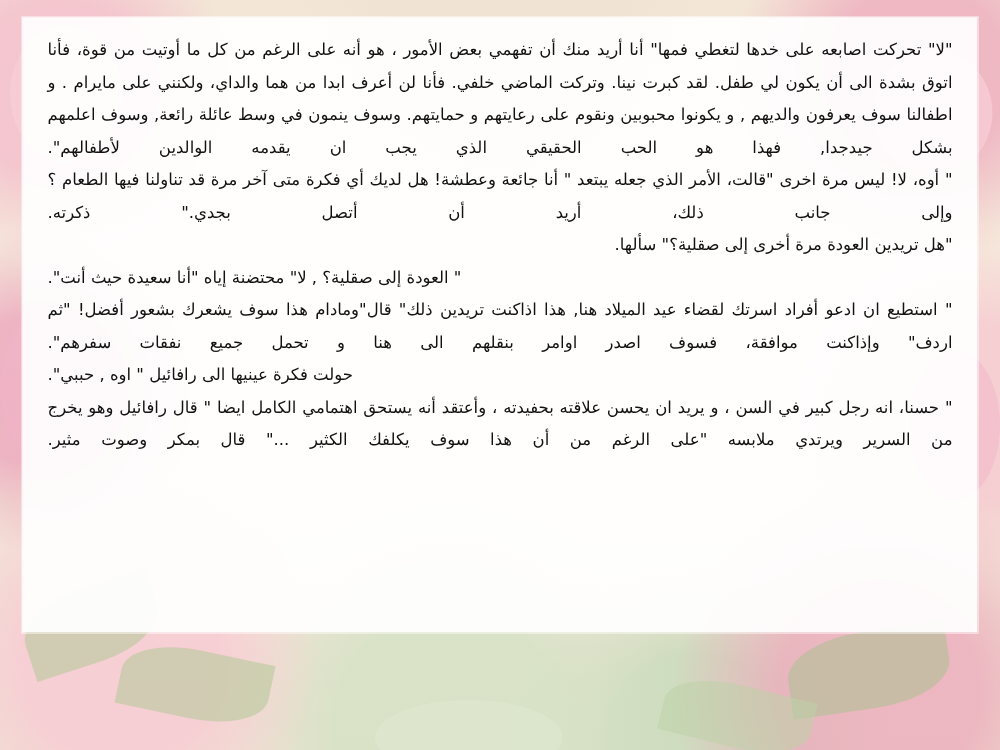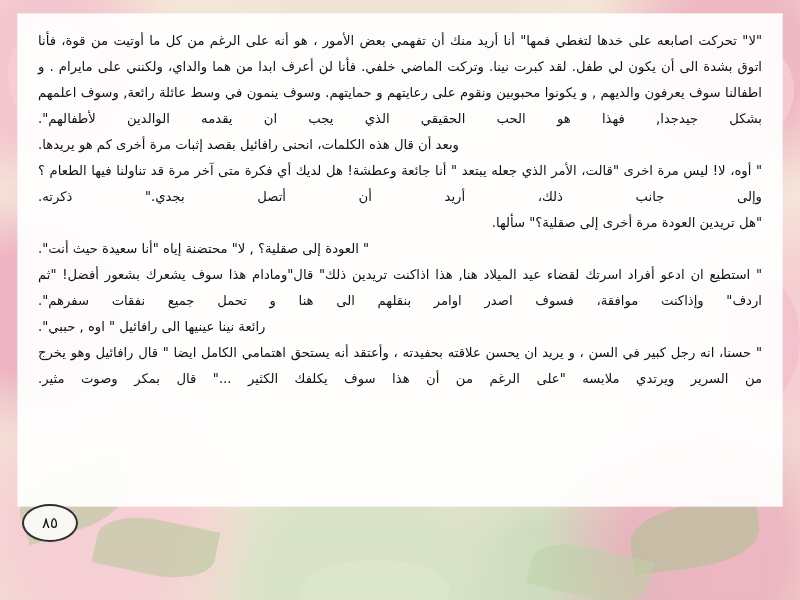--- a/index.html
+++ b/index.html
@@ -118,24 +118,22 @@
   <div class="petal p4"></div>
   <div class="petal p5"></div>
   <div class="leaf l1"></div>
   <div class="leaf l2"></div>
   <div class="leaf l3"></div>
   <div class="leaf l4"></div>
 
   <div class="sheet">
     <div class="text-body">
       <p class="para">"لا" تحركت اصابعه على خدها لتغطي فمها" أنا أريد منك أن تفهمي بعض الأمور ، هو أنه على الرغم من كل ما أوتيت من قوة، فأنا اتوق بشدة الى أن يكون لي طفل. لقد كبرت نينا. وتركت الماضي خلفي. فأنا لن أعرف ابدا من هما والداي، ولكنني على مايرام . و اطفالنا سوف يعرفون والديهم , و يكونوا محبوبين ونقوم على رعايتهم و حمايتهم. وسوف ينمون في وسط عائلة رائعة, وسوف اعلمهم بشكل جيدجدا, فهذا هو الحب الحقيقي الذي يجب ان يقدمه الوالدين لأطفالهم".</p>
-      <p class="para center-last">وبعد أن قال هذه الكلمات، انحنى رافائيل بقصد إثبات مرة أخرى كم هو يريدها.</p>
       <p class="para">" أوه، لا! ليس مرة اخرى "قالت، الأمر الذي جعله يبتعد " أنا جائعة وعطشة! هل لديك أي فكرة متى آخر مرة قد تناولنا فيها الطعام ؟ وإلى جانب ذلك، أريد أن أتصل بجدي." ذكرته.</p>
       <p class="para right-last">"هل تريدين العودة مرة أخرى إلى صقلية؟" سألها.</p>
       <p class="para center-last">" العودة إلى صقلية؟ , لا" محتضنة إياه "أنا سعيدة حيث أنت".</p>
       <p class="para">" استطيع ان ادعو أفراد اسرتك لقضاء عيد الميلاد هنا, هذا اذاكنت تريدين ذلك" قال"ومادام هذا سوف يشعرك بشعور أفضل! "ثم اردف" وإذاكنت موافقة، فسوف اصدر اوامر بنقلهم الى هنا و تحمل جميع نفقات سفرهم".</p>
-      <p class="para center-last">رائعة نينا عينيها الى رافائيل " اوه , حببي".</p>
+      <p class="para center-last">حولت فكرة عينيها الى رافائيل " اوه , حببي".</p>
       <p class="para">" حسنا، انه رجل كبير في السن ، و يريد ان يحسن علاقته بحفيدته ، وأعتقد أنه يستحق اهتمامي الكامل ايضا " قال رافائيل وهو يخرج من السرير ويرتدي ملابسه "على الرغم من أن هذا سوف يكلفك الكثير ..." قال بمكر وصوت مثير.</p>
     </div>
   </div>
 
-  <div class="page-number">٨٥</div>
 </div>
 
 </body></html>

